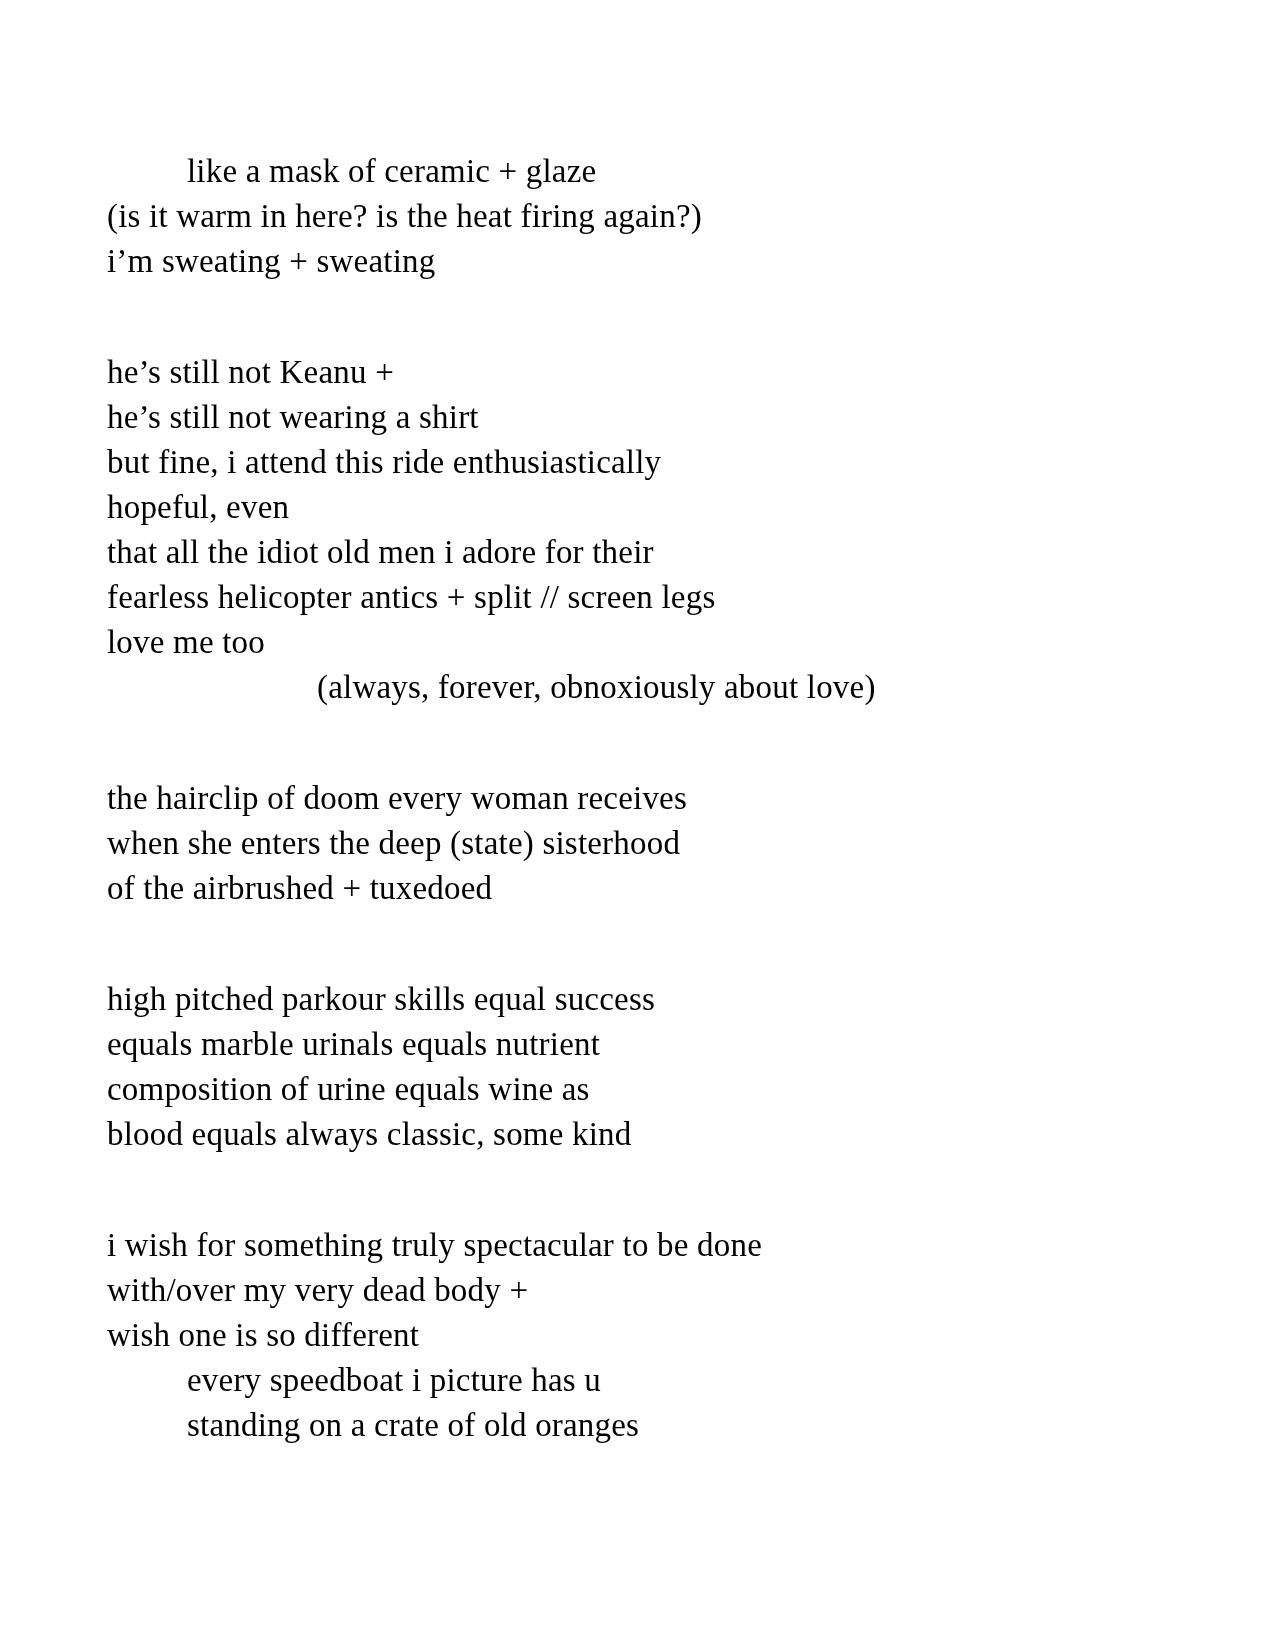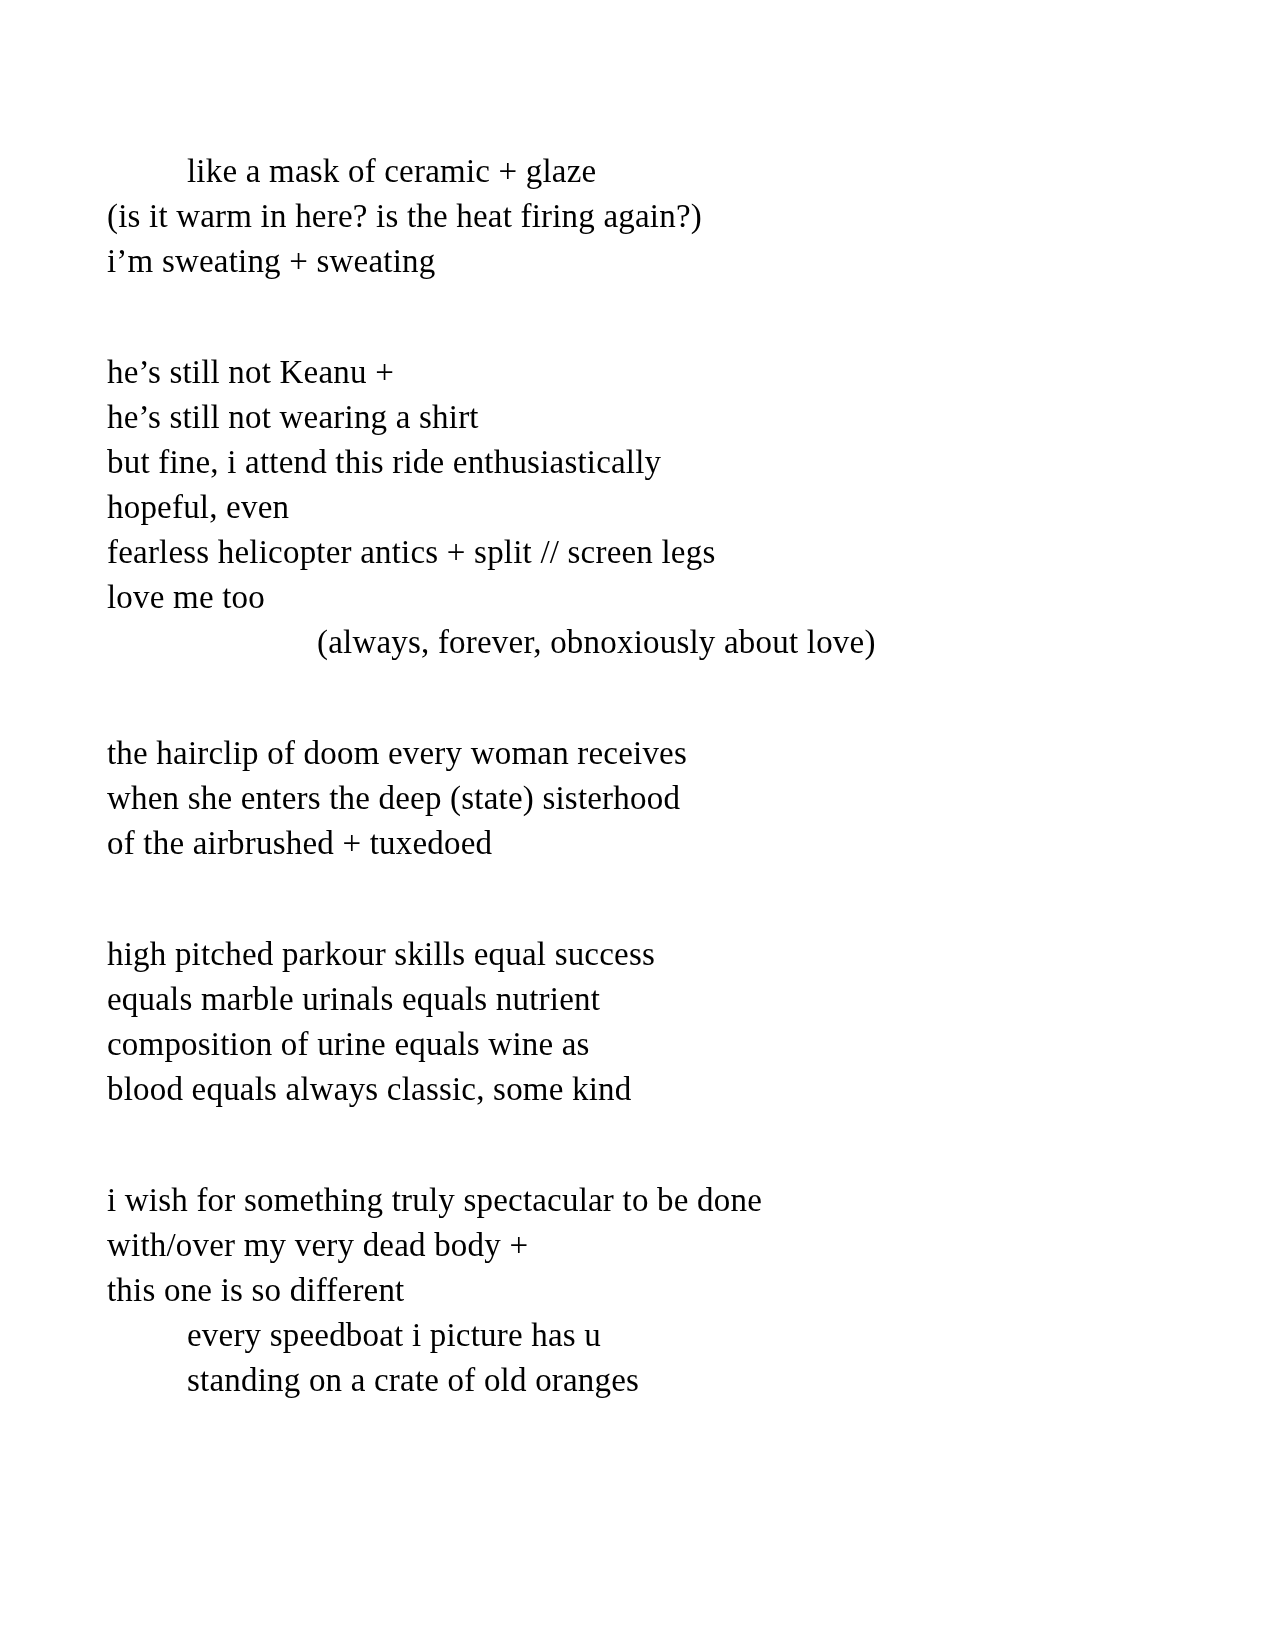--- a/index.html
+++ b/index.html
@@ -46,36 +46,37 @@
       <div class="stanza">
         <div class="line ind-1">like a mask of ceramic + glaze</div>
         <div class="line ind-0">(is it warm in here? is the heat firing again?)</div>
         <div class="line ind-0">i’m sweating + sweating</div>
       </div>
       <div class="stanza">
         <div class="line ind-0">he’s still not Keanu +</div>
         <div class="line ind-0">he’s still not wearing a shirt</div>
         <div class="line ind-0">but fine, i attend this ride enthusiastically</div>
         <div class="line ind-0">hopeful, even</div>
+        <div class="line ind-0">that all the idiot old men i adore for their</div>
         <div class="line ind-0">fearless helicopter antics + split // screen legs</div>
         <div class="line ind-0">love me too</div>
         <div class="line ind-3">(always, forever, obnoxiously about love)</div>
       </div>
       <div class="stanza">
         <div class="line ind-0">the hairclip of doom every woman receives</div>
         <div class="line ind-0">when she enters the deep (state) sisterhood</div>
         <div class="line ind-0">of the airbrushed + tuxedoed</div>
       </div>
       <div class="stanza">
         <div class="line ind-0">high pitched parkour skills equal success</div>
         <div class="line ind-0">equals marble urinals equals nutrient</div>
         <div class="line ind-0">composition of urine equals wine as</div>
         <div class="line ind-0">blood equals always classic, some kind</div>
       </div>
       <div class="stanza">
         <div class="line ind-0">i wish for something truly spectacular to be done</div>
         <div class="line ind-0">with/over my very dead body +</div>
-        <div class="line ind-0">this one is so different</div>
+        <div class="line ind-0">wish one is so different</div>
         <div class="line ind-1">every speedboat i picture has u</div>
         <div class="line ind-1">standing on a crate of old oranges</div>
       </div>
     </div>
 </div>
 
 </body></html>

